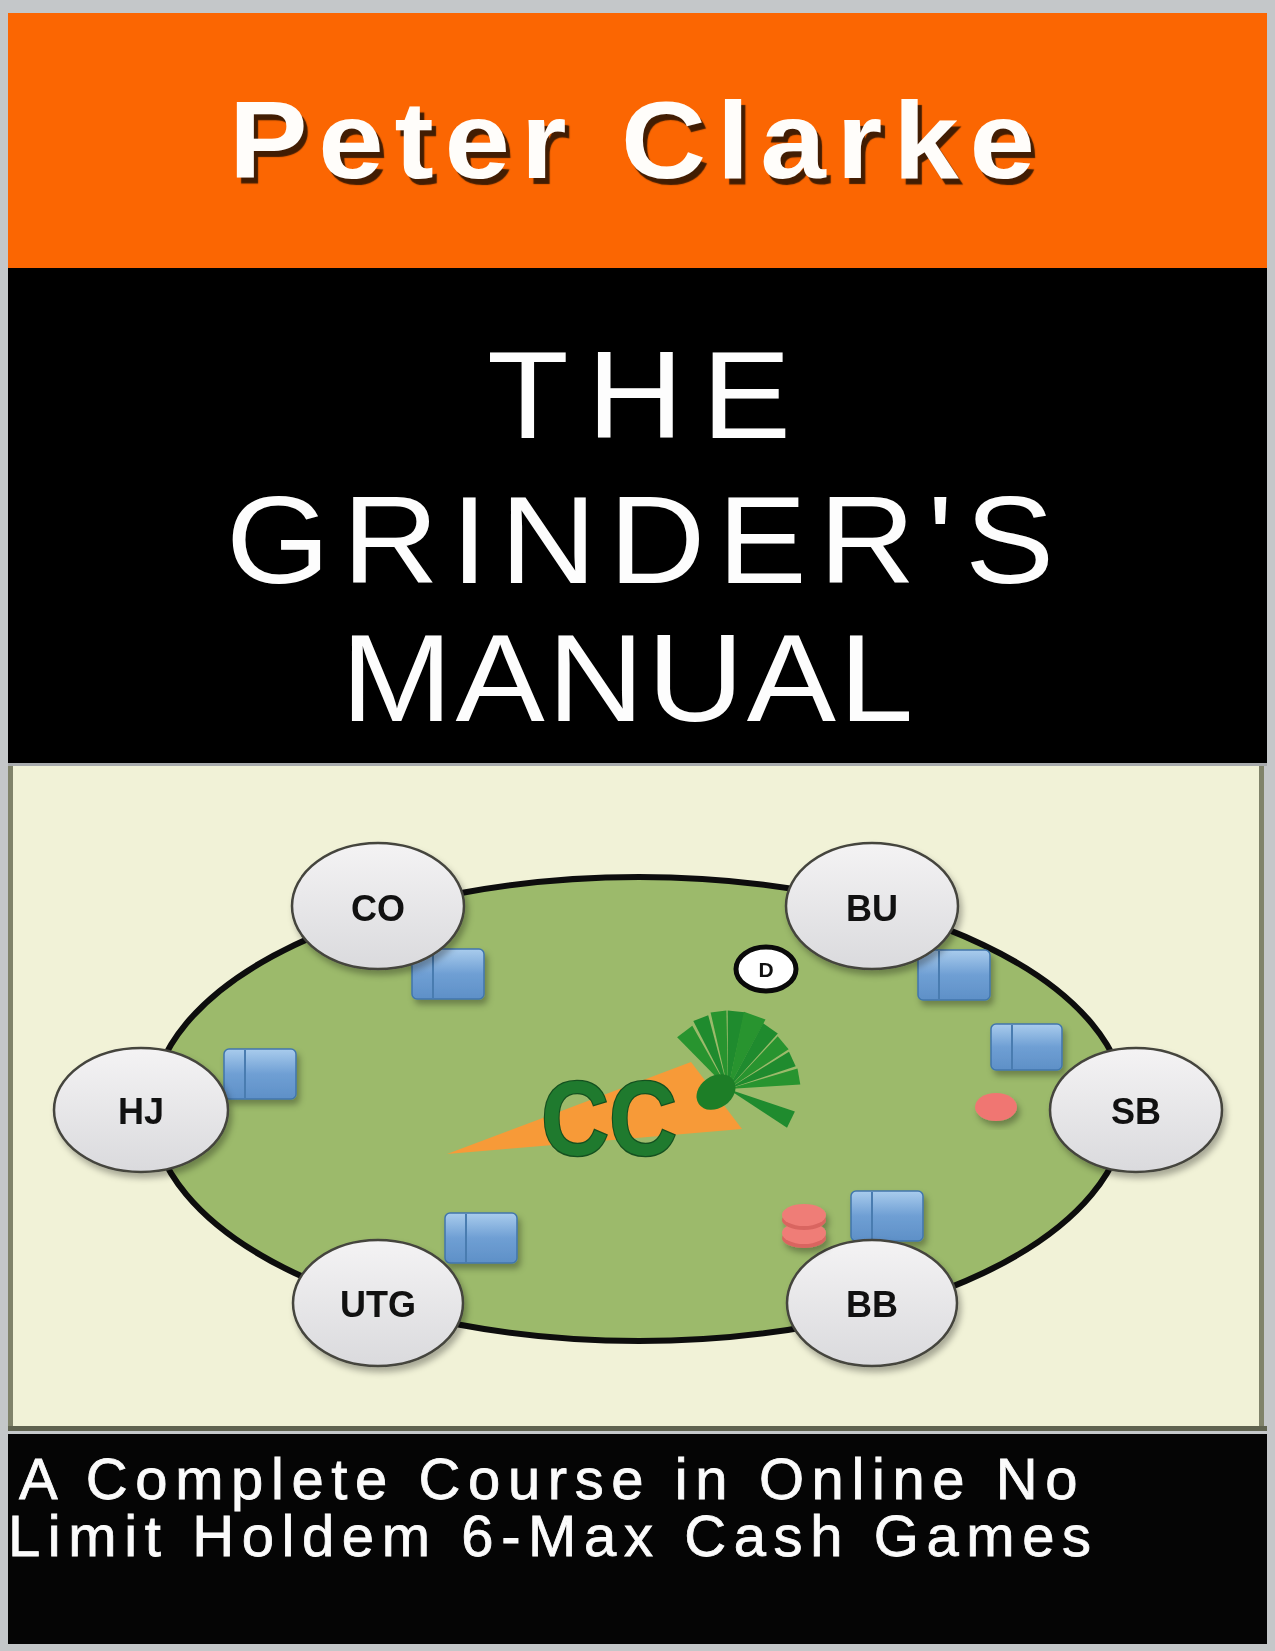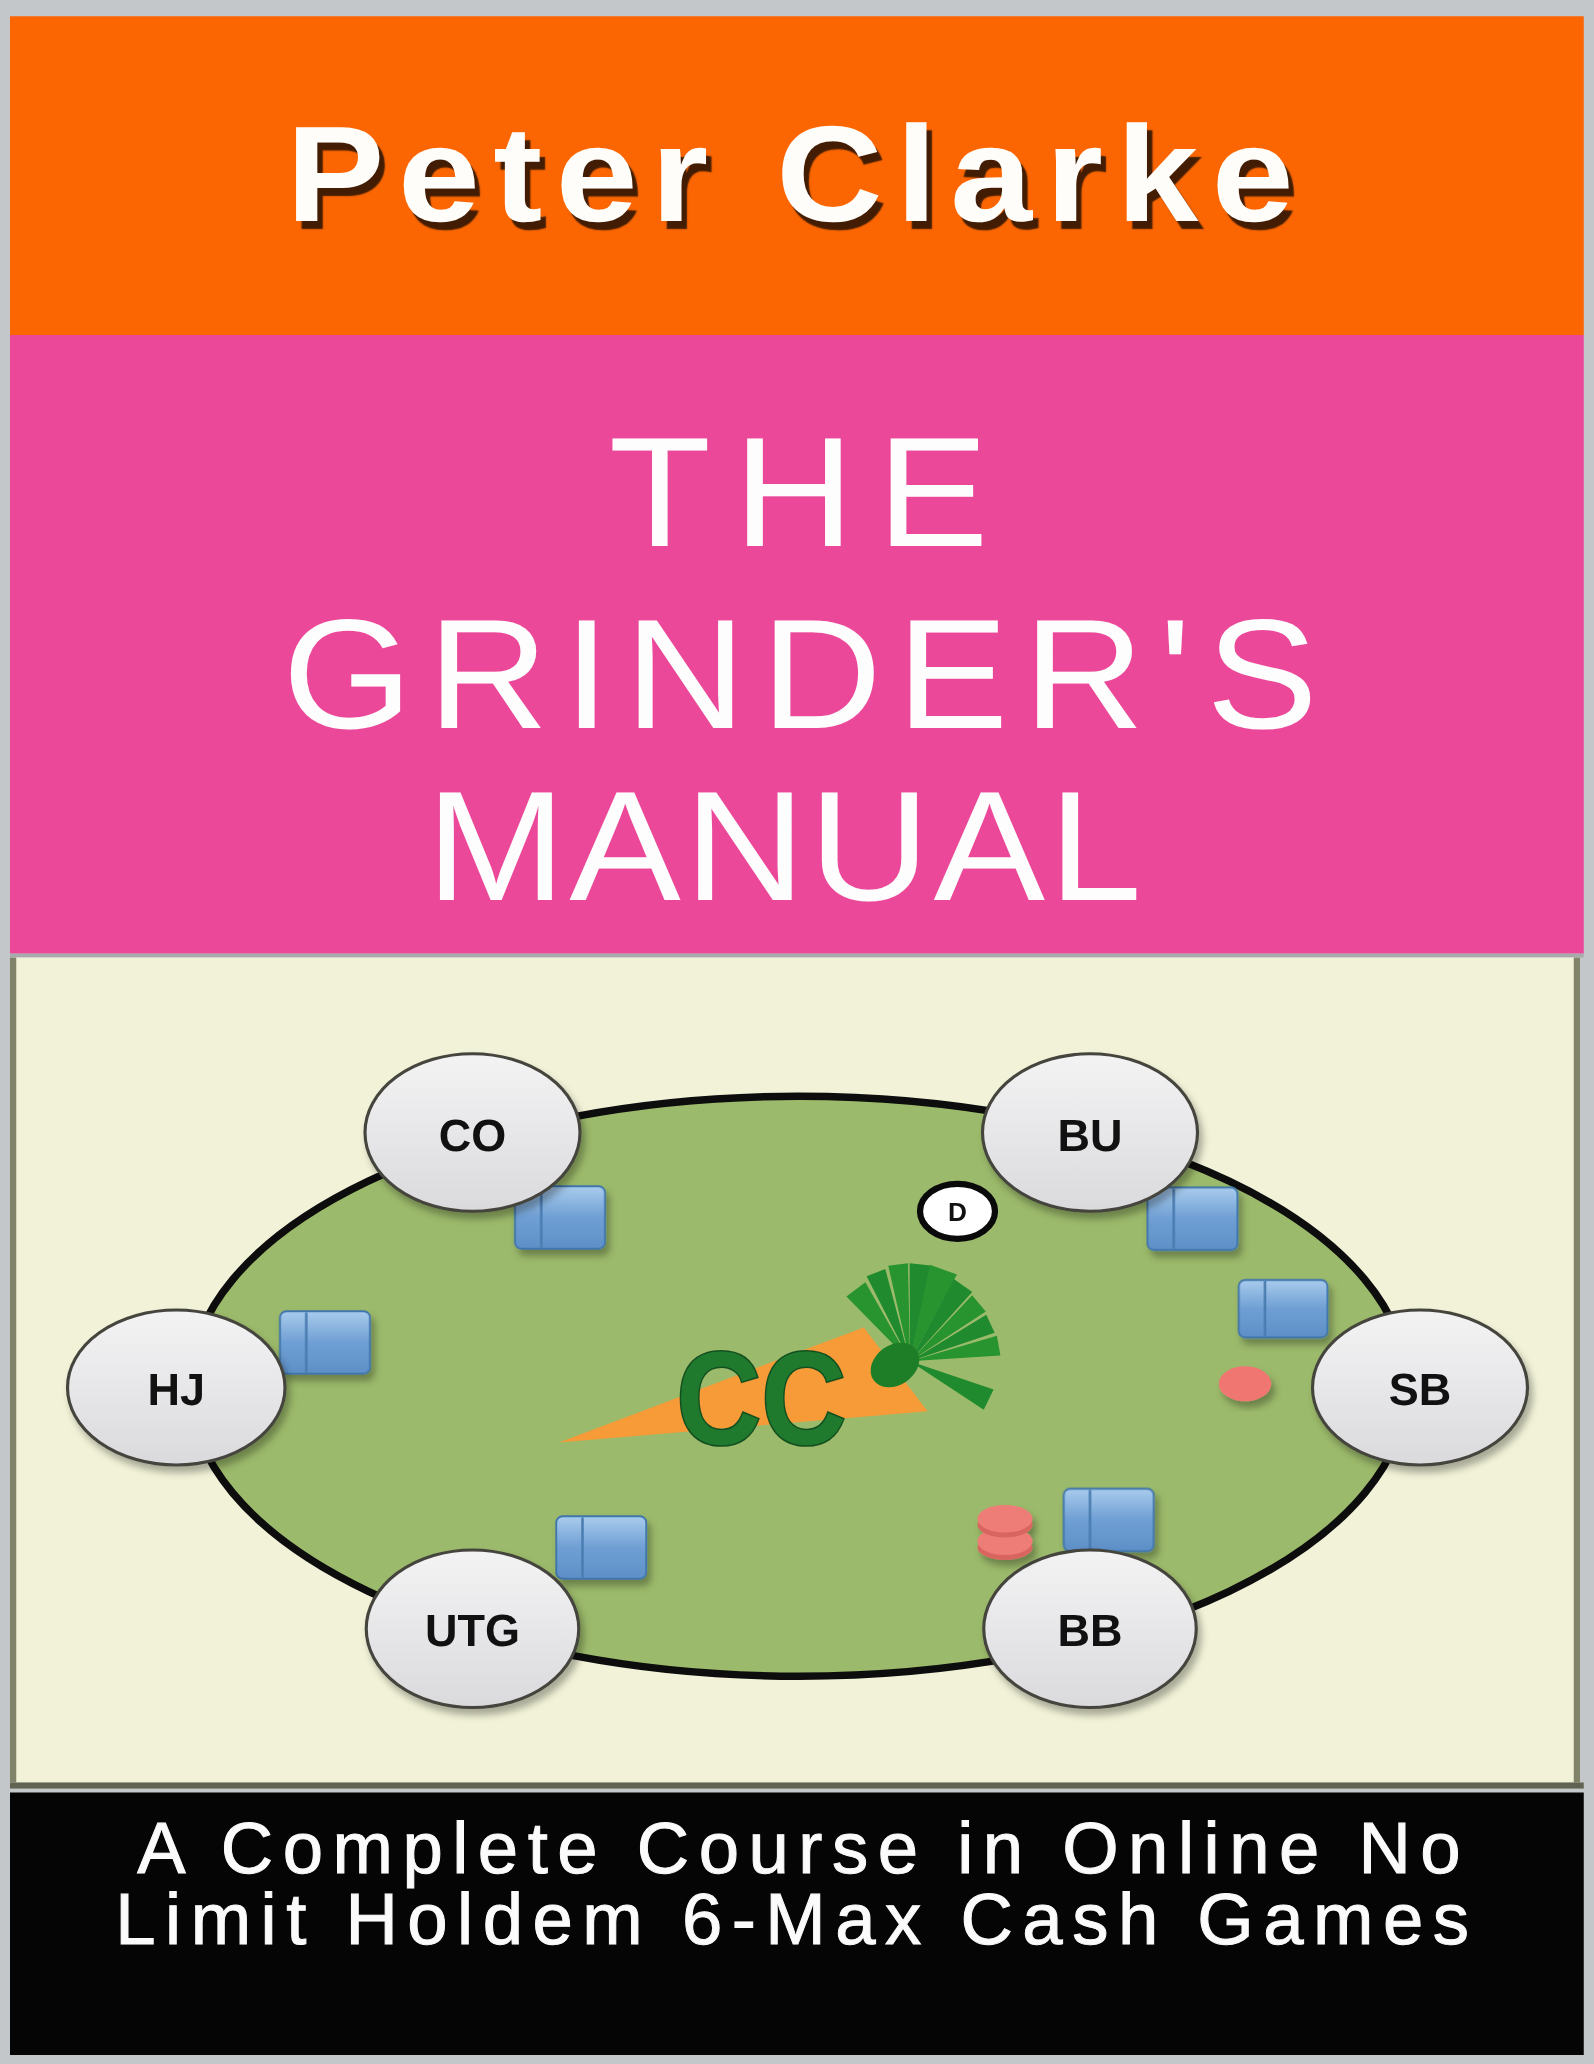--- a/index.html
+++ b/index.html
@@ -1,31 +1,31 @@
 <!DOCTYPE html>
 <html><head>
 <meta charset="utf-8">
 <style>
 html,body{margin:0;padding:0;}
 body{width:1275px;height:1651px;background:#c4c7c9;font-family:"Liberation Sans",sans-serif;position:relative;overflow:hidden;}
 .cover{position:absolute;left:8px;top:13px;width:1259px;height:1631px;padding-left:36px;}
 .orange{position:absolute;left:0;top:0;width:1259px;height:255px;background:#fb6602;}
 .author{position:absolute;left:221px;top:73px;font-size:109px;font-weight:bold;letter-spacing:10px;transform:scaleX(1.08);transform-origin:0 0;color:#fffdfa;text-shadow:4px 6px 1px rgba(46,21,3,0.9);white-space:nowrap;line-height:1;}
-.black1{position:absolute;left:0;top:255px;width:1259px;height:495px;background:#ec4899;}
+.black1{position:absolute;left:0;top:255px;width:1259px;height:495px;background:#000000;}
 .tline{position:absolute;color:#fdfdfd;font-size:125px;line-height:1;white-space:nowrap;transform-origin:0 0;}
 .t1{top:64px;left:479px;letter-spacing:17px;transform:scaleX(1.07);}
 .t2{top:209px;left:218px;letter-spacing:11.3px;transform:scaleX(1.07);}
 .t3{top:347px;left:333px;letter-spacing:2.8px;transform:scaleX(1.07);}
 .mid{position:absolute;left:0;top:750px;width:1259px;height:671px;background:#c4c7c9;}
 .l1{position:absolute;top:0;left:0;width:1259px;height:3px;background:#a8abad;}
 .paleinner{position:absolute;top:3px;left:0;width:1246px;height:660px;background:#f1f2d7;border-left:5px solid #80836a;border-right:5px solid #80836a;}
 .l2{position:absolute;top:663px;left:0;width:1259px;height:5px;background:#606350;}
 .l3{position:absolute;top:668px;left:0;width:1259px;height:3px;background:#c6c9cb;}
 .black2{position:absolute;left:0;top:1421px;width:1259px;height:210px;background:#050505;}
-.sub{position:absolute;left:0;top:16px;width:1259px;text-align:center;color:#fbfbfb;font-size:58px;line-height:57px;letter-spacing:7.6px;text-indent:11px;white-space:nowrap;-webkit-text-stroke:0.8px #fbfbfb;}
+.sub{position:absolute;left:0;top:16px;width:1259px;text-align:left;color:#fbfbfb;font-size:58px;line-height:57px;letter-spacing:7.6px;text-indent:11px;white-space:nowrap;-webkit-text-stroke:0.8px #fbfbfb;}
 </style>
 </head>
 <body>
 <div class="cover">
   <div class="orange">
       <div class="author">Peter Clarke</div>
     </div>
   <div class="black1">
     <div class="tline t1">THE</div>
     <div class="tline t2">GRINDER'S</div>

